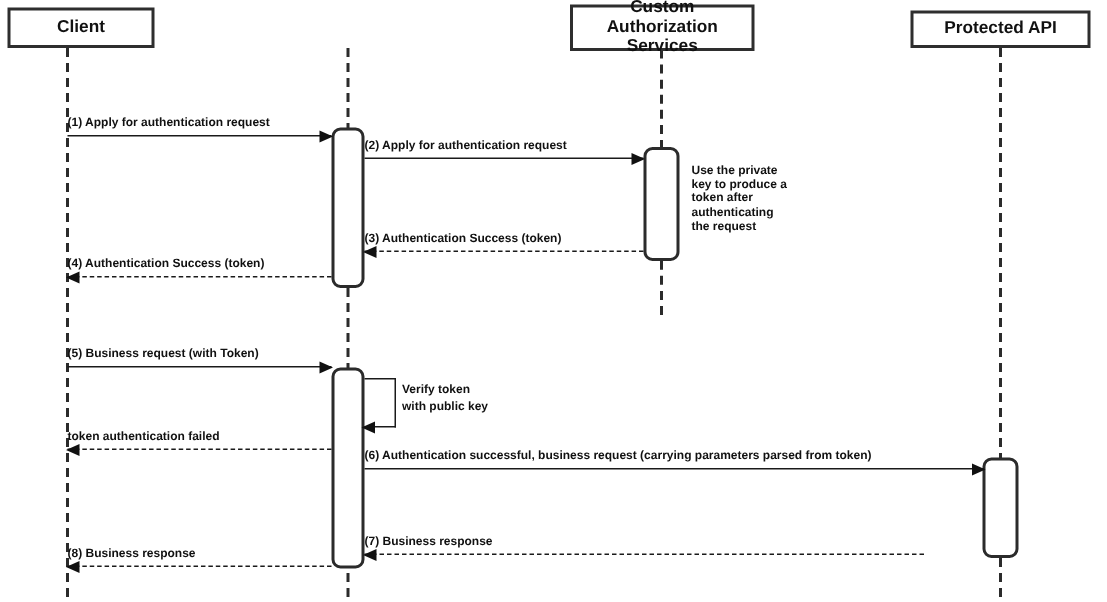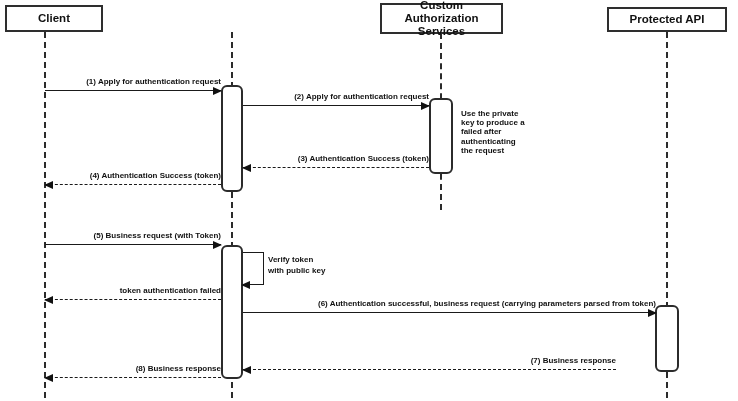--- a/index.html
+++ b/index.html
@@ -14,21 +14,21 @@
   }
   .lifeline {
     position:absolute; width:0; border-left:2px dashed #2b2b2b; z-index:0;
   }
   .activation {
     position:absolute; box-sizing:border-box; border:2px solid #2b2b2b; border-radius:6px;
     background:#fff; z-index:2;
   }
   .msg { position:absolute; height:20px; z-index:4; }
   .msg-label {
-    position:absolute; left:0; right:0; bottom:5px; text-align:right;
+    position:absolute; left:0; right:0; bottom:5px; text-align:left;
     font-size:8px; font-weight:bold; white-space:nowrap; color:#111;
   }
   .msg-line { position:absolute; left:0; right:0; bottom:0; height:0; }
   .msg-line.solid  { border-top:1.6px solid  #1a1a1a; }
   .msg-line.dashed { border-top:1.6px dashed #1a1a1a; }
   .arrowhead { position:absolute; width:0; height:0; bottom:-3.5px; }
   .arrowhead.right {
     right:-1px; border-top:4px solid transparent; border-bottom:4px solid transparent;
     border-left:9px solid #111;
   }
@@ -131,17 +131,17 @@
   </div>
 
   <div class="msg" style="left:45px; top:358px; width:176px;">
     <div class="msg-label">(8) Business response</div>
     <div class="msg-line dashed"></div>
     <div class="arrowhead left"></div>
   </div>
 
   <div class="note-text">Use the private
 key to produce a
-failed after
+token after
 authenticating
 the request</div>
 
 </div>
 
 </body></html>

